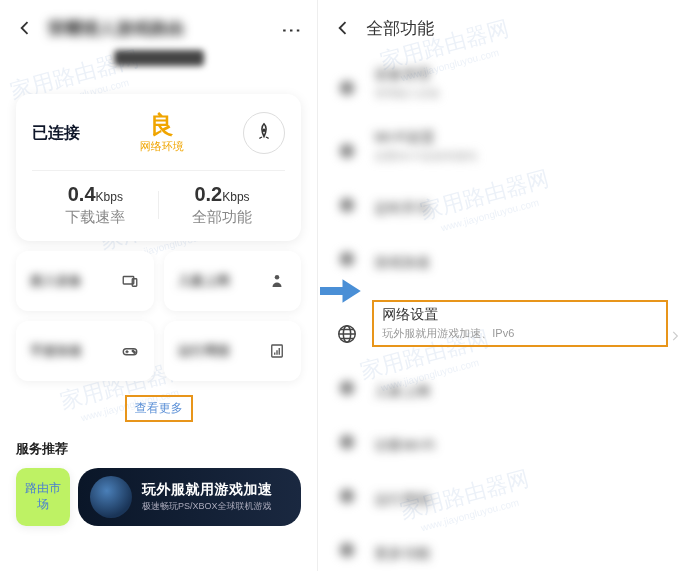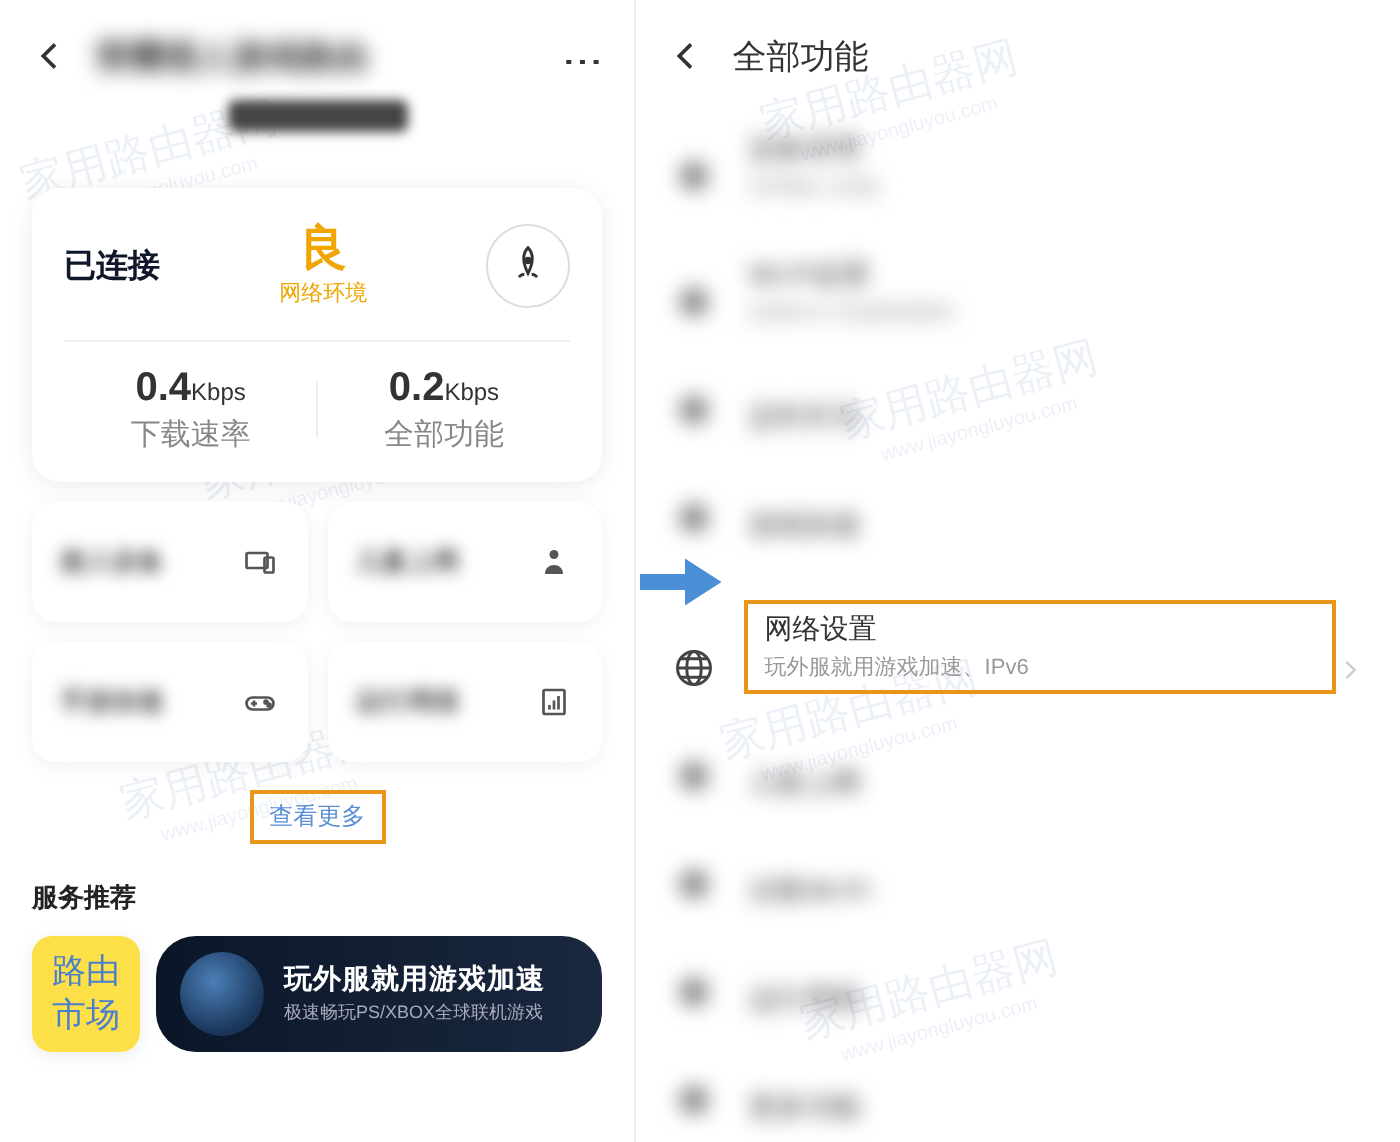--- a/index.html
+++ b/index.html
@@ -92,23 +92,23 @@
     .see-more {
       text-align: center; margin: 14px auto 18px;
     }
     .see-more span {
       display: inline-block; font-size: 12px; color: #5a8fd6;
       border: 2px solid #e8951a; padding: 3px 8px;
     }
     .recommend-title { font-size: 13px; font-weight: 600; color: #222; margin: 0 16px 10px; }
     .recommend-row { display: flex; margin: 0 16px; gap: 8px; }
     .market-btn {
-      width: 54px; background: #fde047; border-radius: 10px; box-shadow: 0 2px 10px rgba(0,0,0,0.08);
+      width: 54px; background: #bef264; border-radius: 10px; box-shadow: 0 2px 10px rgba(0,0,0,0.08);
       display: flex; align-items: center; justify-content: center; text-align: center;
-      font-size: 17px; color: #4a7fd0; padding: 6px 4px; line-height: 1.3;
+      font-size: 12px; color: #4a7fd0; padding: 6px 4px; line-height: 1.3;
     }
     .banner {
       flex: 1; background: linear-gradient(90deg, #0a1628 0%, #1a2840 100%);
       border-radius: 20px; padding: 8px 12px; color: #fff;
       display: flex; align-items: center; position: relative; overflow: hidden;
     }
     .banner-avatar {
       width: 42px; height: 42px; border-radius: 50%;
       background: radial-gradient(circle at 40% 35%, #4a7fb8 0%, #1a3558 70%);
       margin-right: 10px; flex-shrink: 0;

